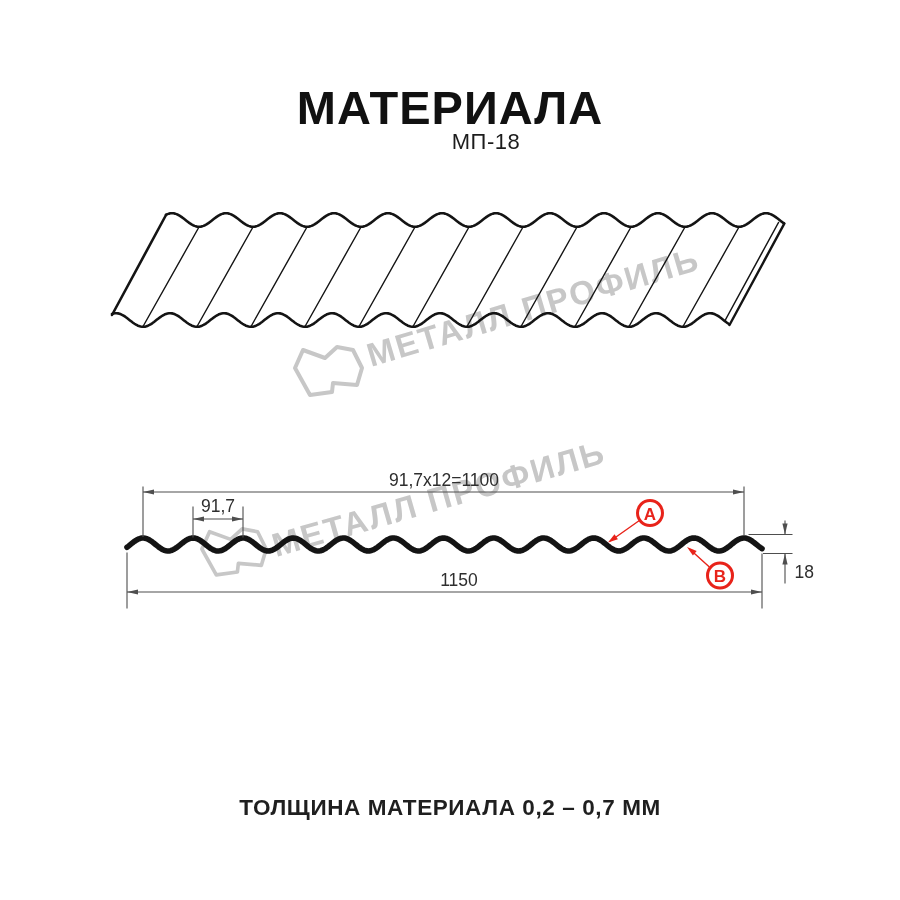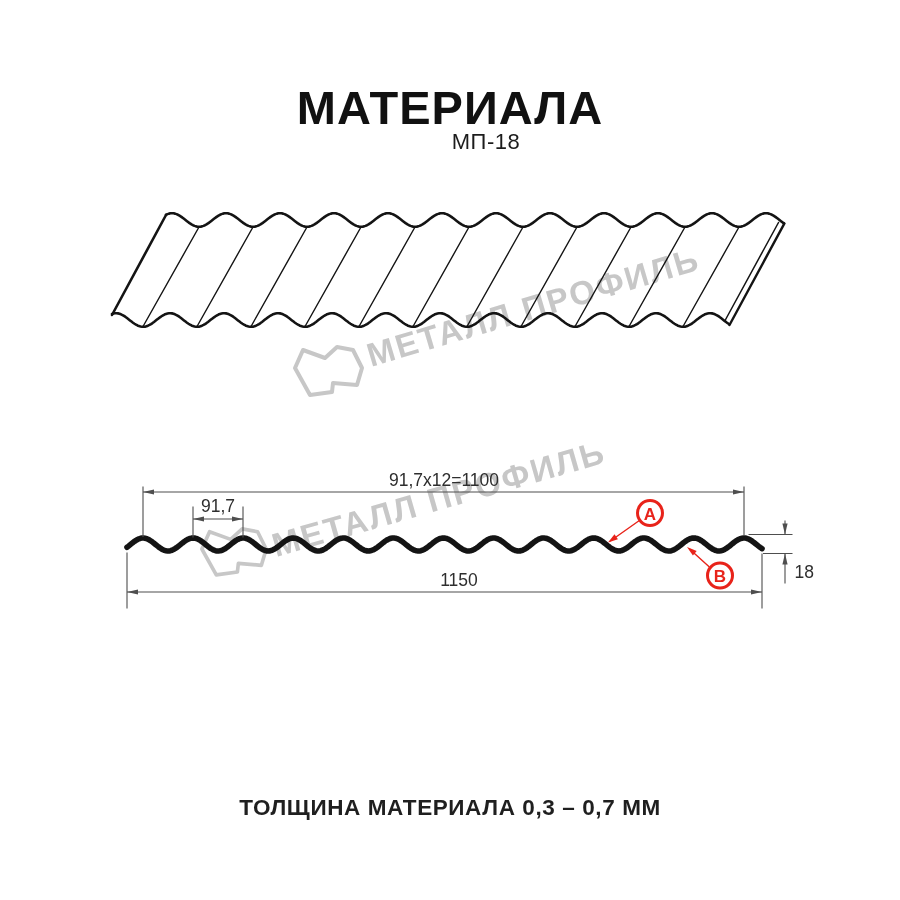--- a/index.html
+++ b/index.html
@@ -84,13 +84,13 @@
     <path id="callout-lines" fill="none" stroke-width="1.4" d="M639,520.8 L610,541.3 M709.4,567.1 L689.5,548.9" stroke="#e8231a"></path>
     <polygon id="callout-arrow-a" stroke="none" points="608,542.5 614.5,534.3 617.9,539.2" fill="#e8231a"></polygon>
     <polygon id="callout-arrow-b" stroke="none" points="687,547 696.7,550.9 692.9,555.6" fill="#e8231a"></polygon>
     <circle id="callout-circle-a" cx="650" cy="513" r="12.5" fill="#ffffff" stroke-width="3" stroke="#e8231a"></circle>
     <circle id="callout-circle-b" cx="720" cy="575.5" r="12.5" fill="#ffffff" stroke-width="3" stroke="#e8231a"></circle>
     <text class="callout-letter" x="650" y="519.5" text-anchor="middle" stroke="none" fill="#e8231a">A</text>
     <text class="callout-letter" x="720" y="582" text-anchor="middle" stroke="none" fill="#e8231a">B</text>
   </g>
 </svg>
 
-<div class="abs footer">ТОЛЩИНА МАТЕРИАЛА 0,3 – 0,7 ММ</div>
+<div class="abs footer">ТОЛЩИНА МАТЕРИАЛА 0,2 – 0,7 ММ</div>
 
 </body></html>

